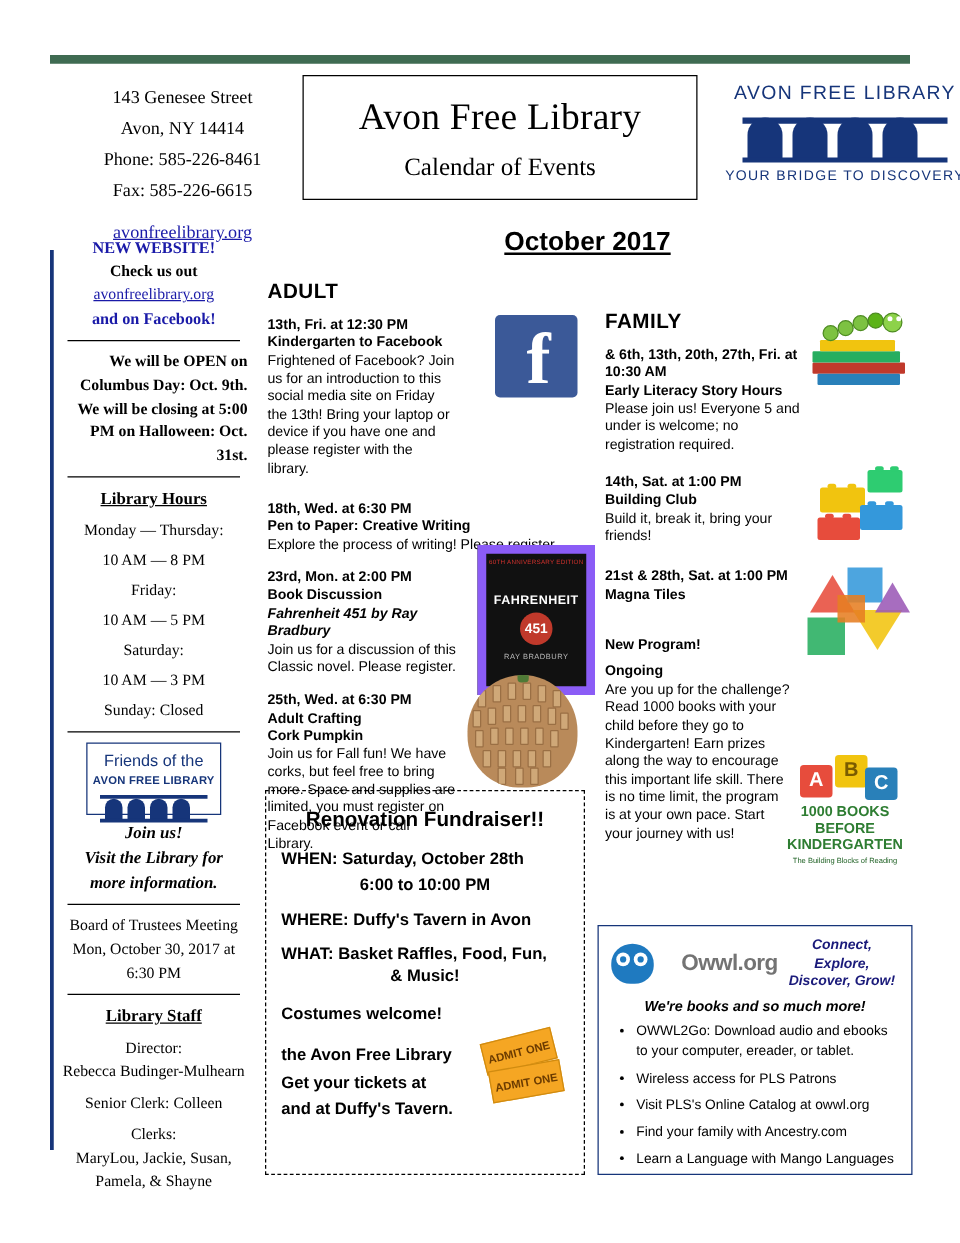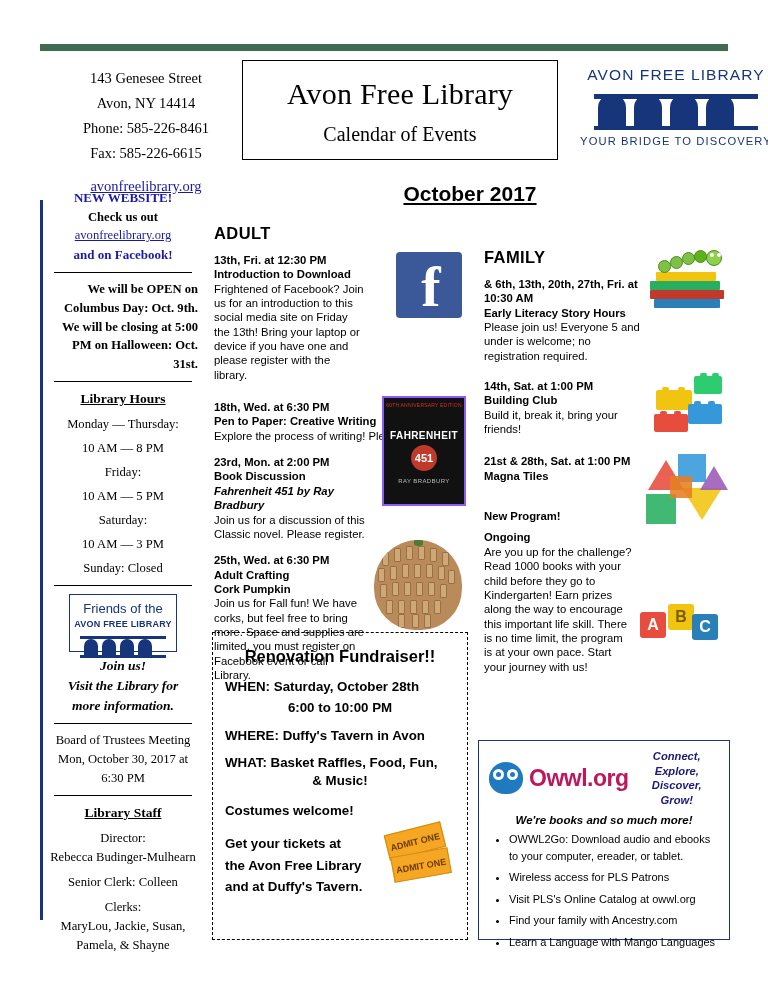--- a/index.html
+++ b/index.html
@@ -236,25 +236,25 @@
     color: #fff;
     font-family: "Liberation Serif", serif;
     font-weight: bold;
     font-size: 58px;
     line-height: 1;
   }
   
   .book {
     position: absolute;
     left: 382px;
-    top: 396px;
+    top: 436px;
     width: 80px;
     height: 106px;
     background: #111;
-    border: 2px solid #8b5cf6;
+    border: 7px solid #8b5cf6;
   }
   .book .anniv {
     color: #d2322d;
     font-size: 5px;
     text-align: center;
     margin-top: 4px;
     letter-spacing: .2px;
   }
   .book .t1 {
     color: #fff;
@@ -469,23 +469,24 @@
   .owl-pupil {
     position: absolute;
     top: 3px; left: 3px;
     width: 5px; height: 5px;
     border-radius: 50%;
     background: #1f7ac0;
   }
   .owwl-word {
     font-family: "Liberation Sans", sans-serif;
     font-weight: bold;
-    font-size: 23px;
-    color: #be185d;
+    font-size: 18px;
+    color: #737373;
     letter-spacing: -0.5px;
+    margin-left: 16px;
   }
   .owwl-tag {
     margin-left: auto;
     text-align: center;
     font-family: "Liberation Sans", sans-serif;
     font-weight: bold;
     font-style: italic;
     font-size: 11.2px;
     color: #1a1a7a;
     line-height: 1.3;
@@ -610,21 +611,21 @@
     <div style="margin-top:6px;">Clerks:</div>
     <div>MaryLou, Jackie, Susan,</div>
     <div>Pamela, &amp; Shayne</div>
   </div>
 
   <div class="col-adult">
     <div class="col-head">ADULT</div>
 
     <div class="ev ev-narrow">
       <div class="when">13th, Fri. at 12:30 PM</div>
-      <div class="name">Introduction to Download</div>
+      <div class="name">Kindergarten to Facebook</div>
       <div class="desc">Frightened of Facebook? Join us for an introduction to this social media site on Friday the 13th! Bring your laptop or device if you have one and please register with the library.</div>
     </div>
 
     <div class="ev" style="margin-top:18px;">
       <div class="when">18th, Wed. at 6:30 PM</div>
       <div class="name">Pen to Paper: Creative Writing</div>
       <div class="desc">Explore the process of writing! Please register.</div>
     </div>
 
     <div class="ev ev-narrow2">
@@ -748,20 +749,26 @@
     <div class="tile" style="left:56px; top:16px; width:0;height:0;border-left:14px solid transparent;border-right:14px solid transparent;border-bottom:24px solid #9b59b6;"></div>
     <div class="tile" style="left:26px; top:26px; width:22px;height:22px;background:#e67e22;"></div>
   </div>
 
   <div class="art-1000">
     <div class="abc-blocks">
       <div class="block" style="left:20px; top:12px; background:#e74c3c;">A</div>
       <div class="block" style="left:48px; top:4px;  background:#f1c40f; color:#7a5c00;">B</div>
       <div class="block" style="left:72px; top:14px; background:#2980b9;">C</div>
     </div>
+    <div class="t1000">
+      <span>1000 BOOKS</span><br>
+      <span>BEFORE</span><br>
+      <span>KINDERGARTEN</span>
+      <span class="sub">The Building Blocks of Reading</span>
+    </div>
   </div>
 
   <div class="fundraiser">
     <div class="fr-title">Renovation Fundraiser!!</div>
     <div class="fr-line">
       <span>WHEN:</span>
       <span>Saturday, October 28th</span>
     </div>
     <div class="fr-line" style="text-align:center;">6:00 to 10:00 PM</div>
     <div class="fr-line" style="margin-top:6px;">
@@ -769,22 +776,22 @@
       <span>Duffy's Tavern in Avon</span>
     </div>
     <div class="fr-line" style="margin-top:6px;">
       <span>WHAT:</span>
       <span>Basket Raffles, Food, Fun,</span>
     </div>
     <div class="fr-center">&amp; Music!</div>
     <div class="fr-gap"></div>
     <div class="fr-line">Costumes welcome!</div>
     <div class="fr-gap"></div>
+    <div class="fr-line">the Avon Free Library</div>
     <div class="fr-line">Get your tickets at</div>
-    <div class="fr-line">the Avon Free Library</div>
     <div class="fr-line">and at Duffy's Tavern.</div>
   </div>
 
   <div class="ticket" style="left:386px; top:828px; transform:rotate(-14deg);">ADMIT ONE</div>
   <div class="ticket" style="left:392px; top:852px; transform:rotate(-10deg);">ADMIT ONE</div>
 
   <div class="owwl">
     <div class="owwl-top">
       <div class="owl-icon">
         <div class="owl-eye" style="left:4px;">

